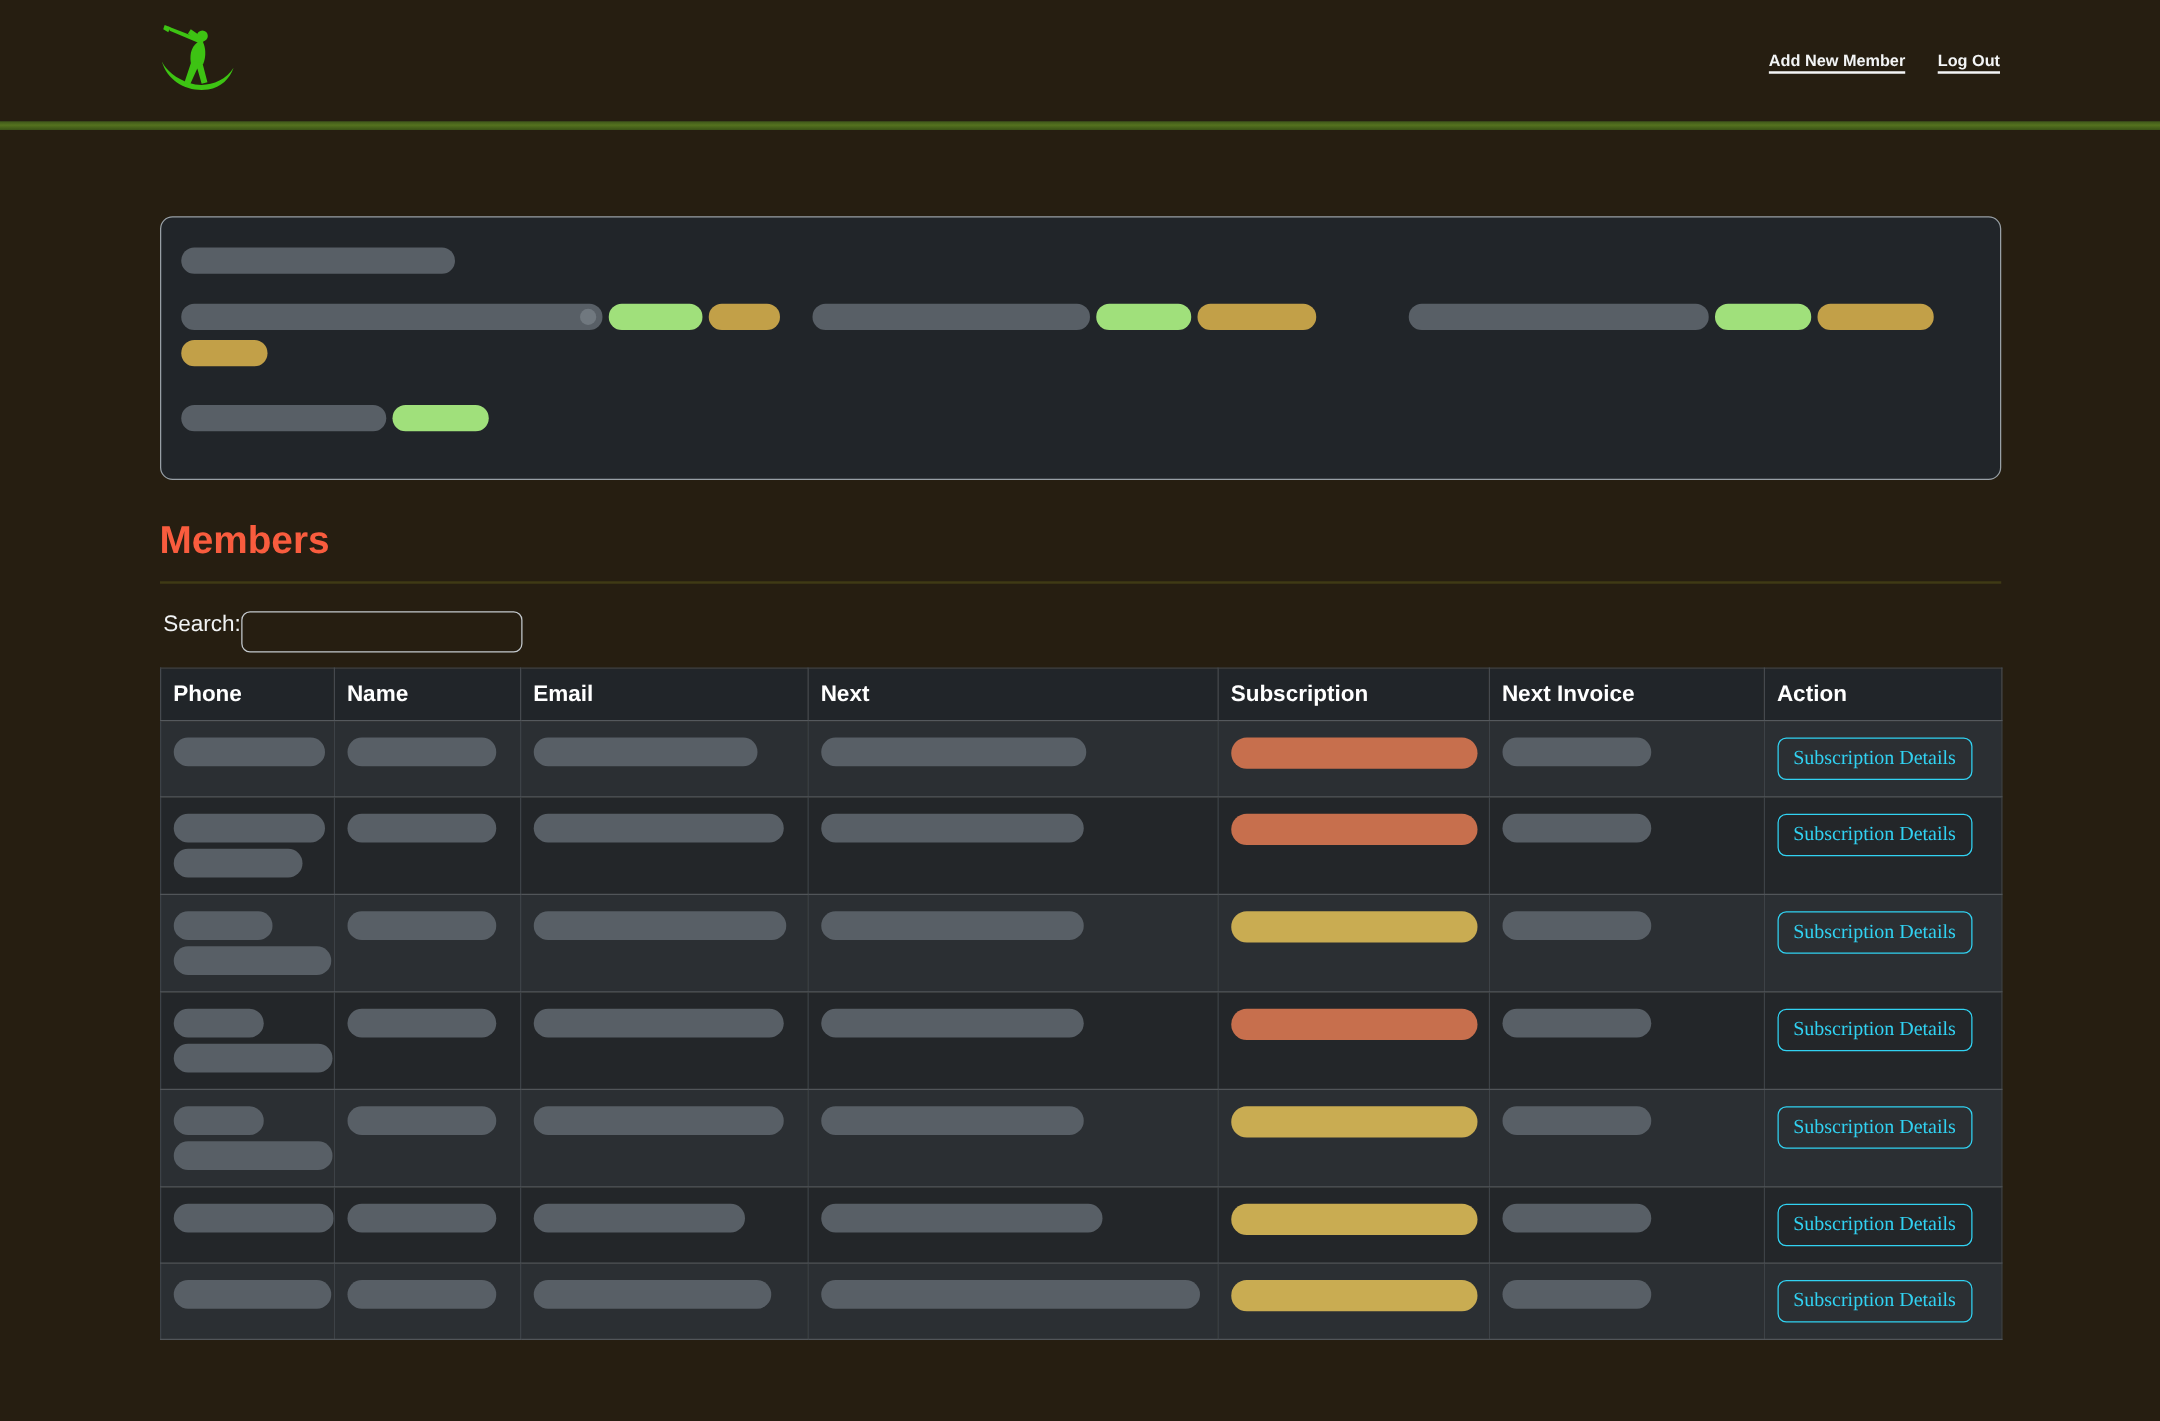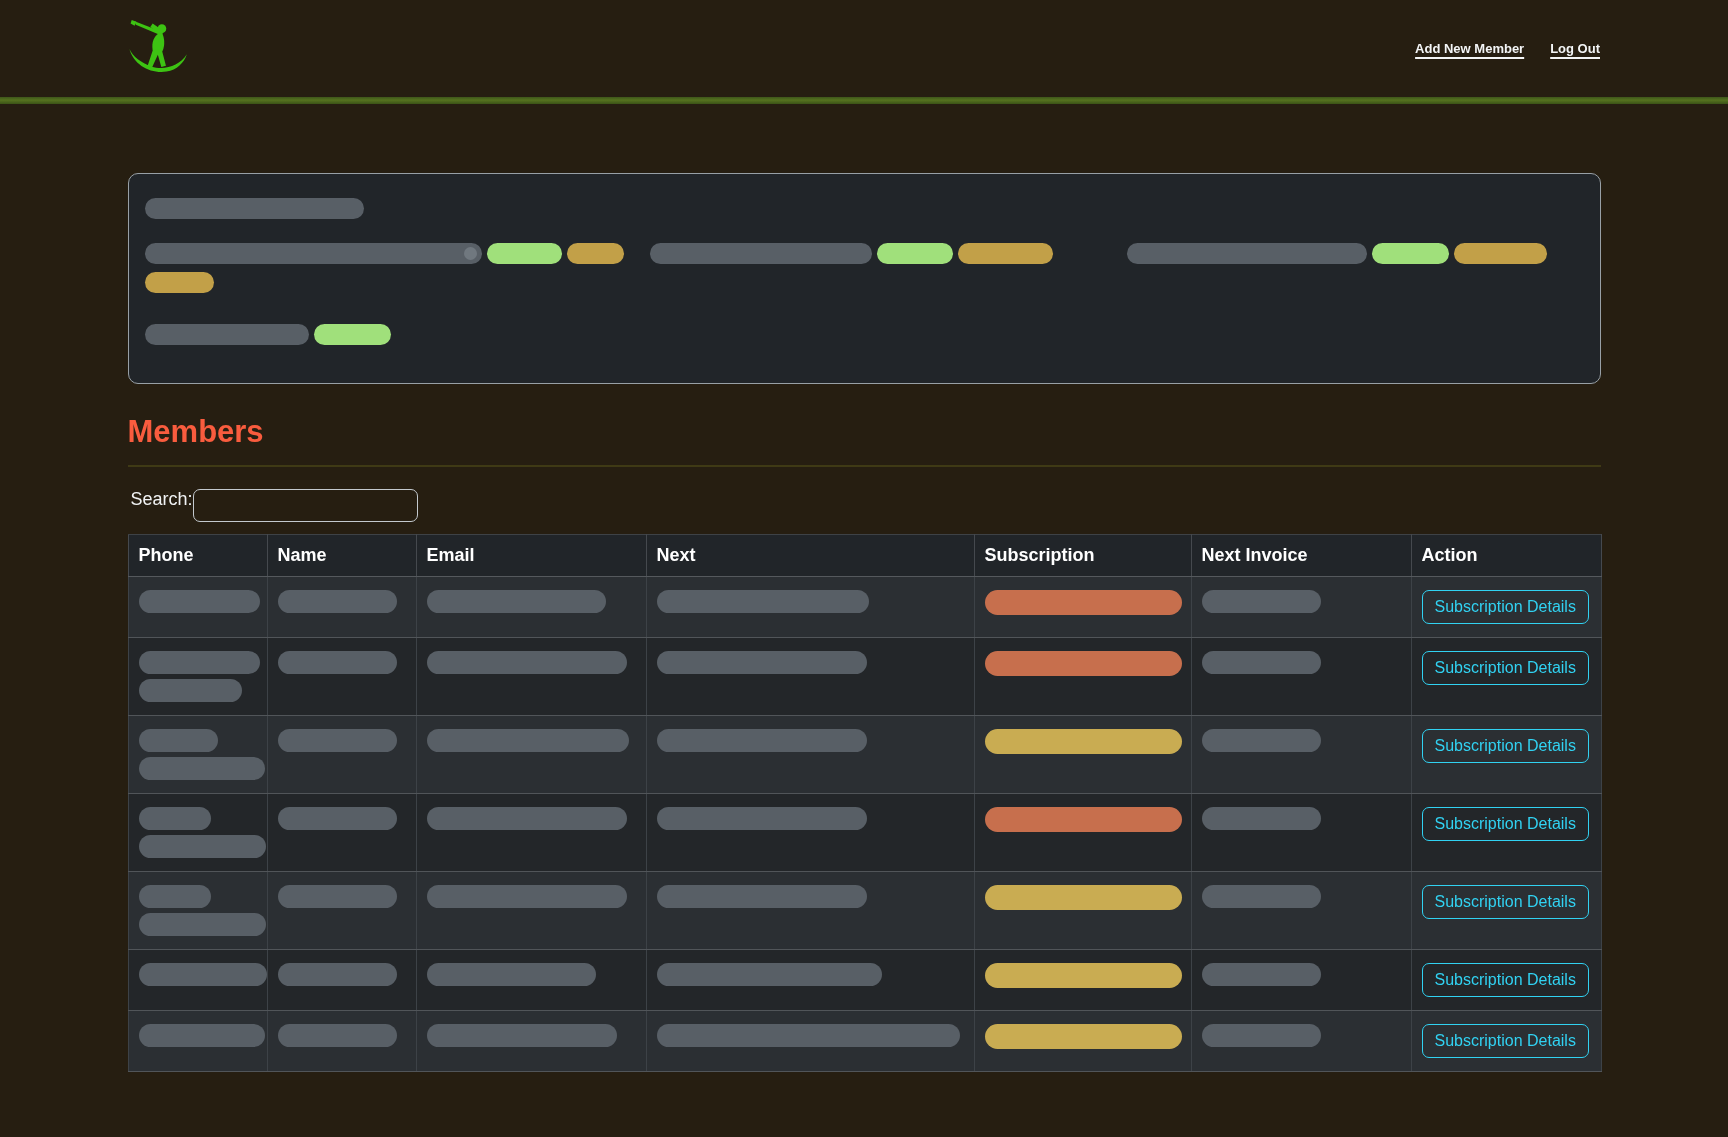--- a/index.html
+++ b/index.html
@@ -105,20 +105,21 @@
   .members-table th {
     background:var(--header_row_bg);
     color:#ffffff; font-size:18px; font-weight:bold; text-align:left;
     padding:10px 10px;
     border:1px solid #45494e; border-bottom-color:#55595d; border-top-color:#3e4246;
   }
   .members-table td {
     padding:13px 10px; vertical-align:top;
     border-left:1px solid #3d4247; border-right:1px solid #3d4247;
     border-bottom:1px solid #515559;
+    font-family:Liberation Serif, serif;
   }
   .members-table tbody tr:nth-child(odd)  td { background:var(--row_odd); }
   .members-table tbody tr:nth-child(even) td { background:var(--row_even); }
   .rp { height:23px; border-radius:12px; background:var(--pill_grey); }
   .rp + .rp { margin-top:5px; }
   .sub-pill { height:25px; border-radius:13px; }
   .sub-pill.red  { background:var(--pill_red); }
   .sub-pill.gold { background:var(--pill_gold_table); }
   .details-btn {
     color:var(--accent_cyan);

